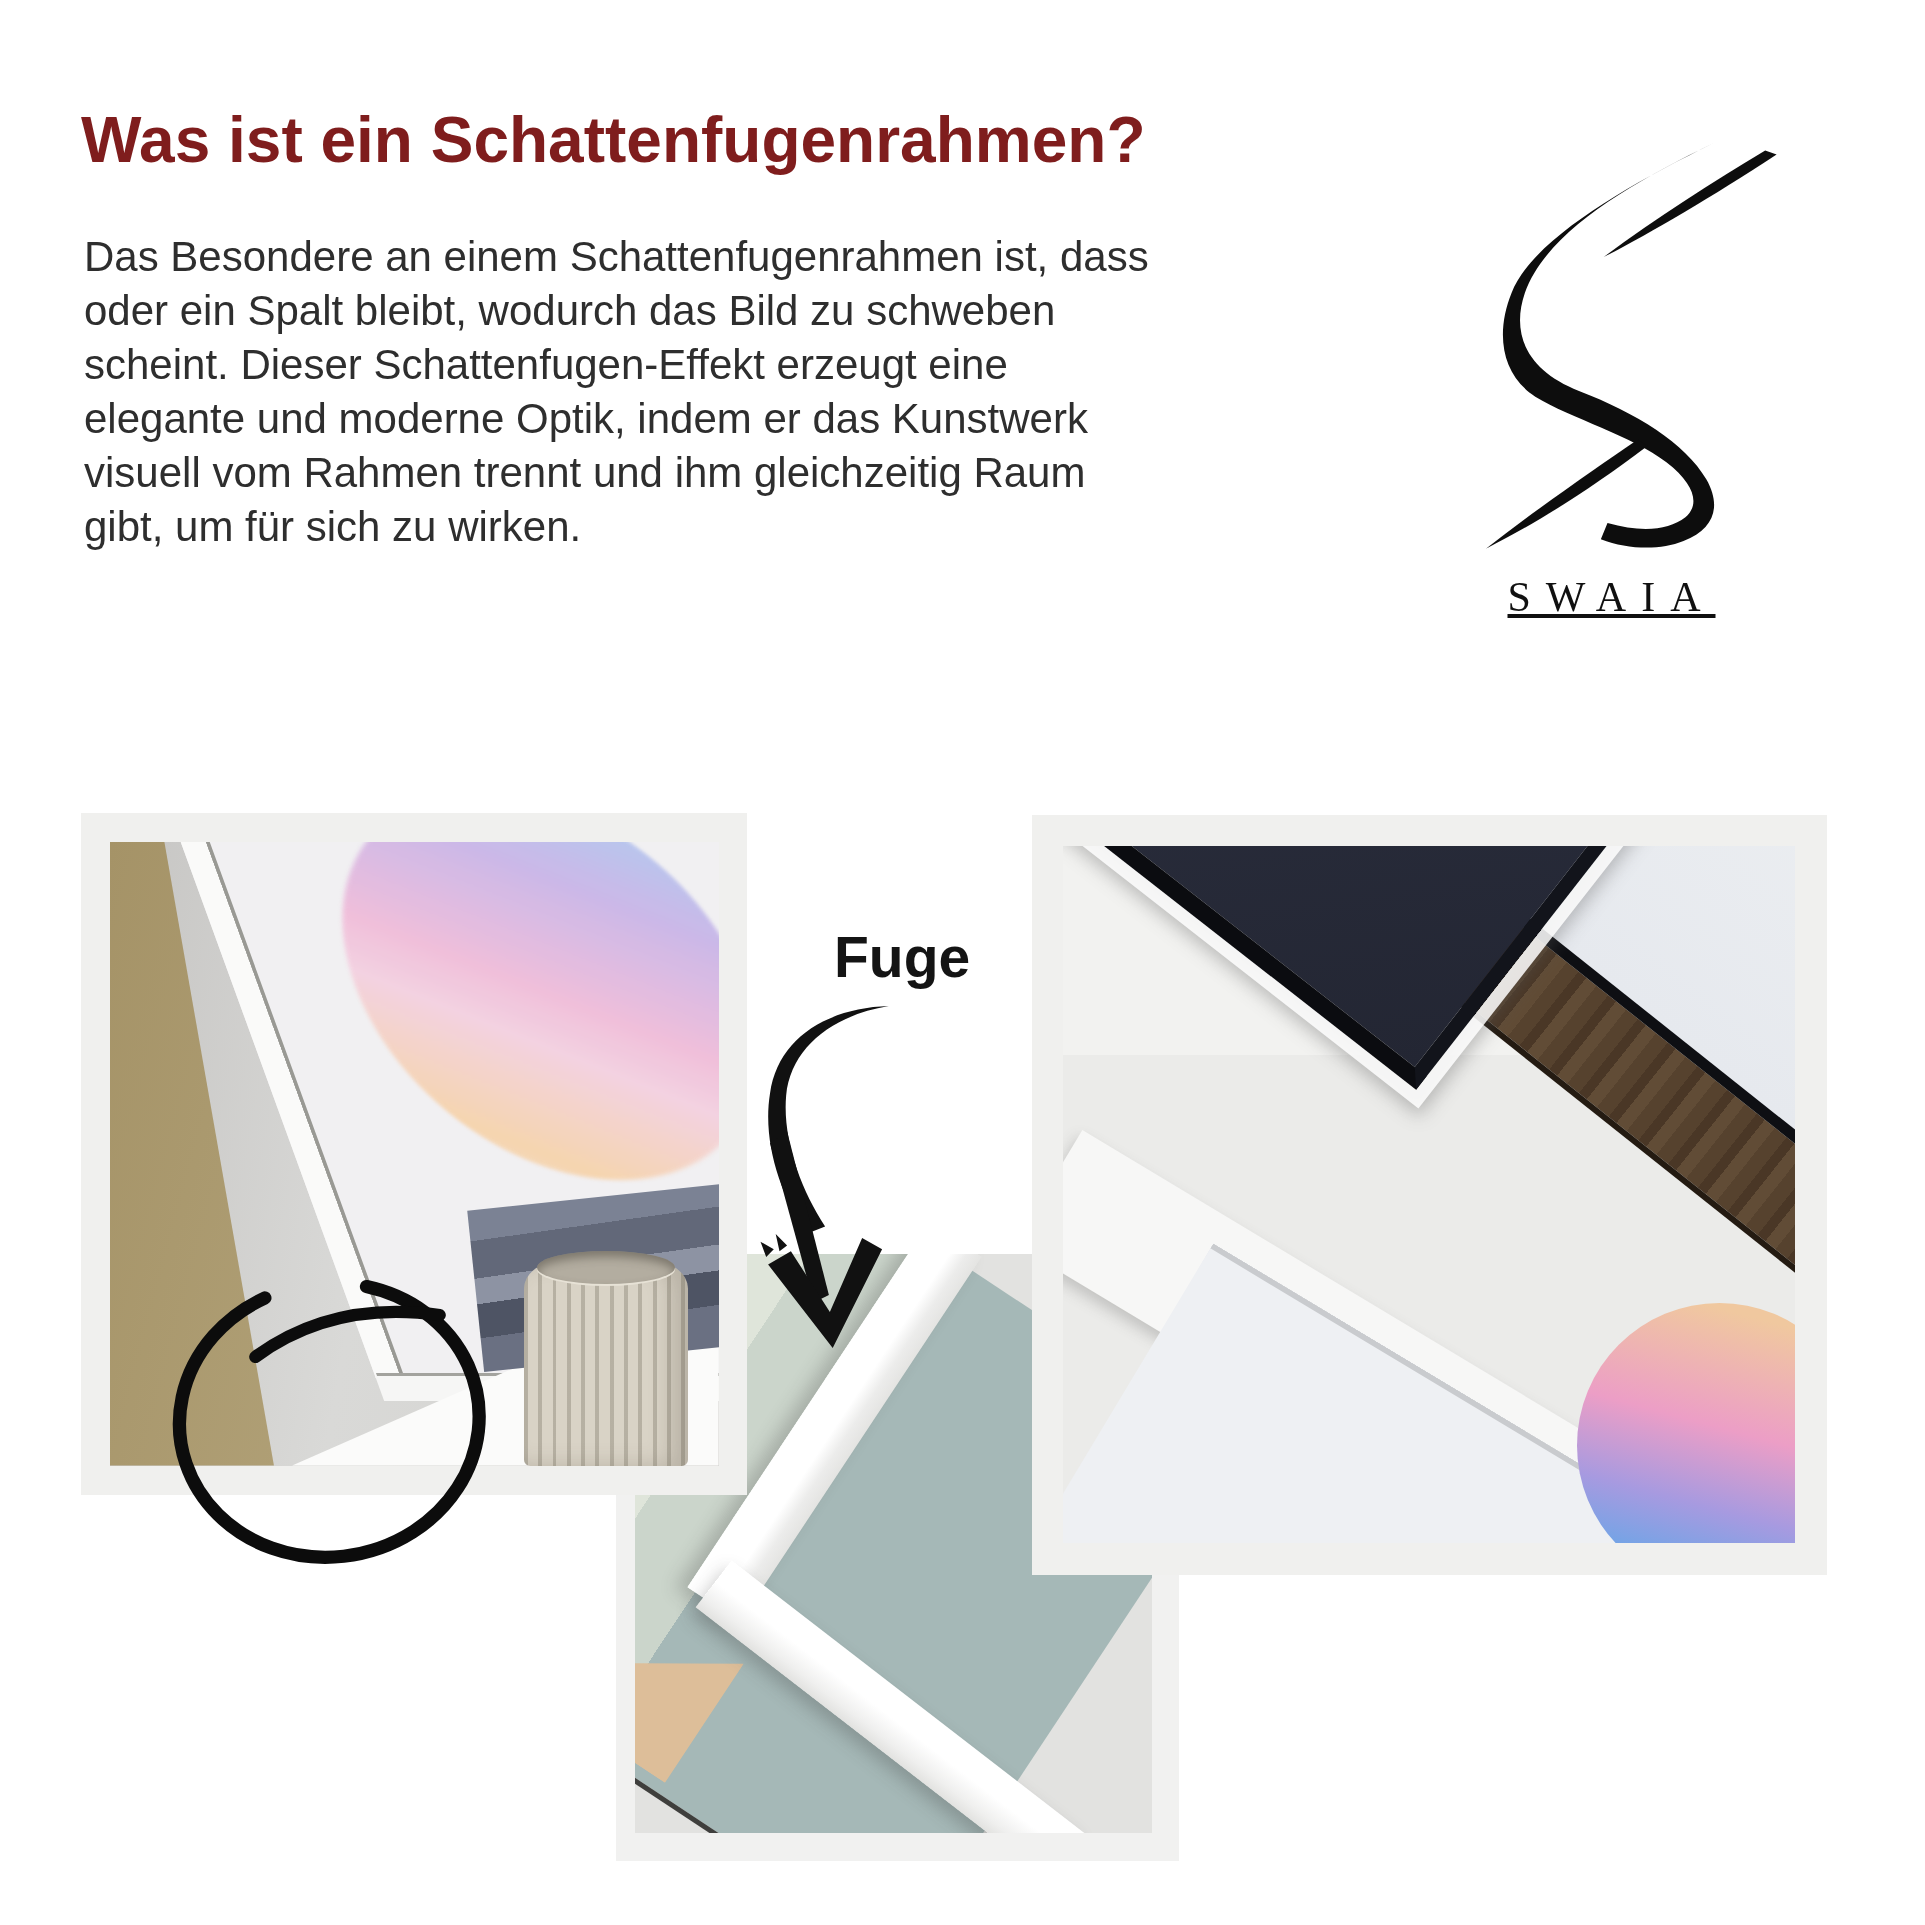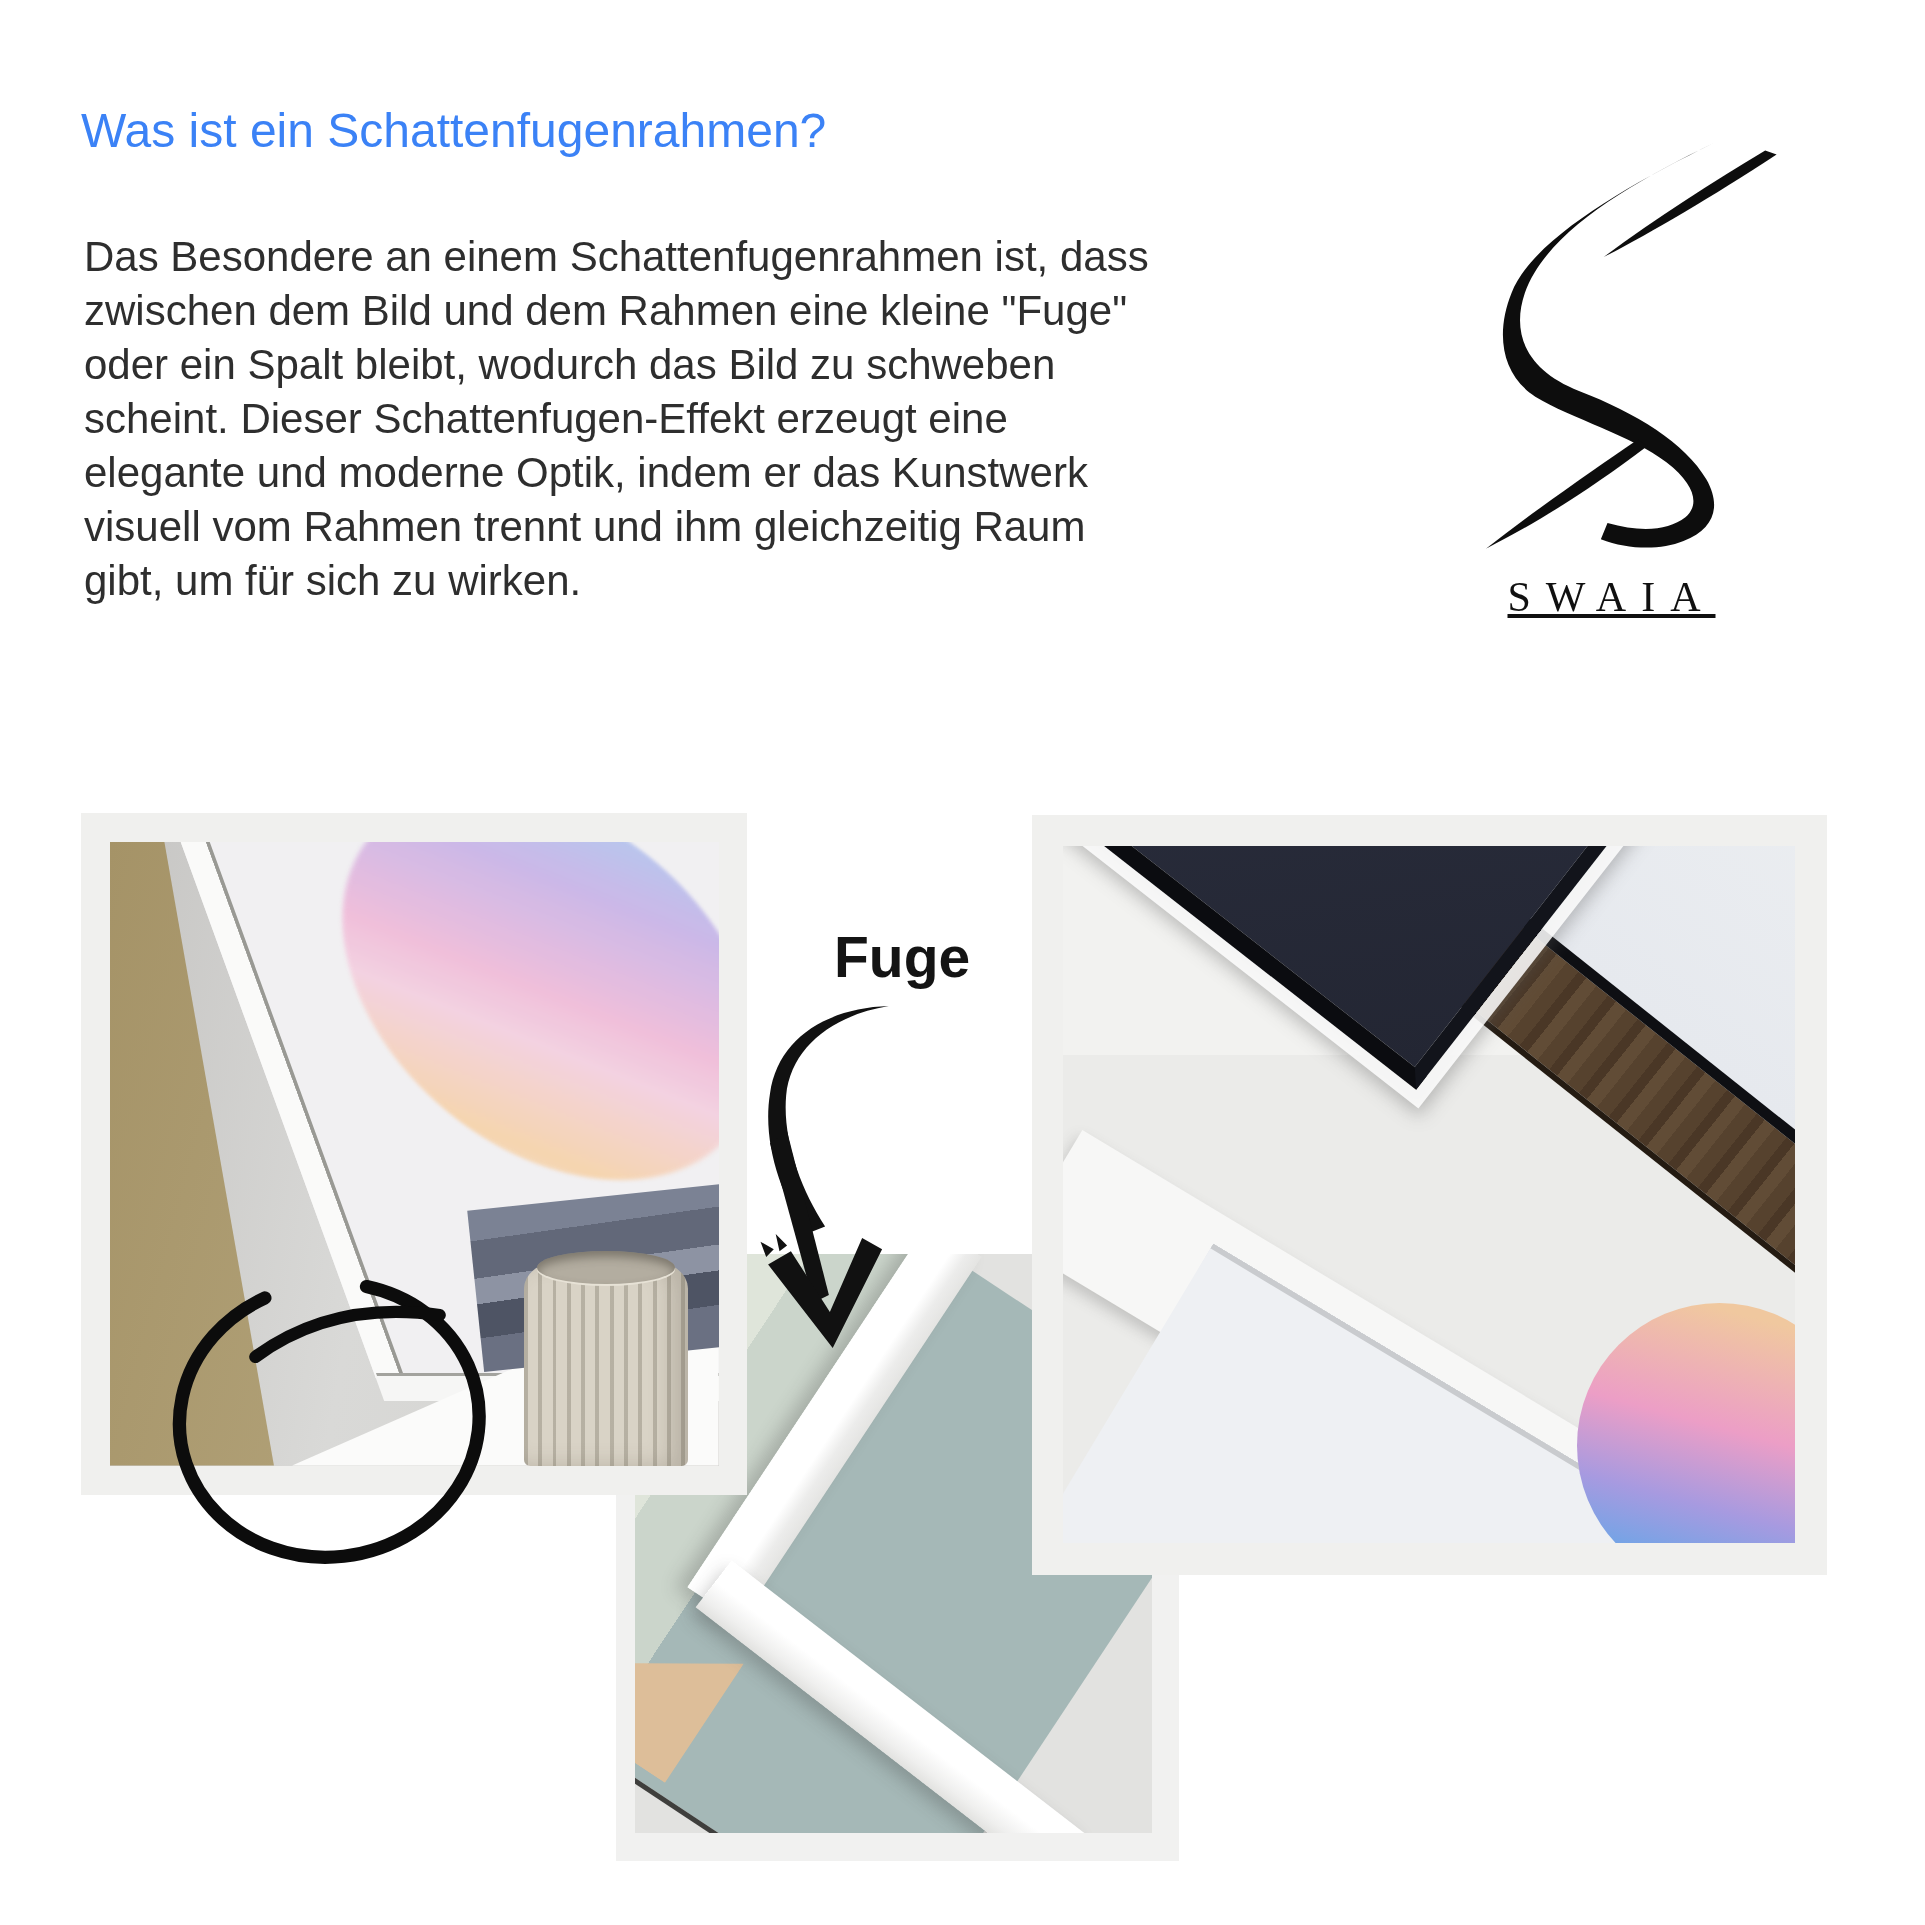--- a/index.html
+++ b/index.html
@@ -6,22 +6,22 @@
   body{
     width:1926px;height:1926px;position:relative;overflow:hidden;
     background:#ffffff;
     font-family:"Liberation Sans", sans-serif;
   }
   .abs{position:absolute;}
 
   
   .title{
     left:81px;top:103px;width:1427px;
-    font-size:48px;font-weight:400;letter-spacing:0;
-    color:#3b82f6;white-space:nowrap;
+    font-size:64px;font-weight:700;letter-spacing:0;
+    color:#7f1d1d;white-space:nowrap;
   }
   .intro{left:84px;top:230px;width:1389px;color:#2e2e2e;}
   .intro .line{
     font-size:42px;line-height:54px;font-weight:400;white-space:nowrap;
   }
 
   
   .logo-mark{left:1465px;top:114px;width:380px;height:533px;}
   .logo-word{
     left:1469px;top:573px;width:285px;text-align:center;
@@ -112,21 +112,20 @@
 
   svg{display:block;}
 </style>
 </head>
 <body>
 
 <div class="abs title">Was ist ein Schattenfugenrahmen?</div>
 
 <div class="abs intro">
   <div class="line">Das Besondere an einem Schattenfugenrahmen ist, dass</div>
-  <div class="line">zwischen dem Bild und dem Rahmen eine kleine "Fuge"</div>
   <div class="line">oder ein Spalt bleibt, wodurch das Bild zu schweben</div>
   <div class="line">scheint. Dieser Schattenfugen-Effekt erzeugt eine</div>
   <div class="line">elegante und moderne Optik, indem er das Kunstwerk</div>
   <div class="line">visuell vom Rahmen trennt und ihm gleichzeitig Raum</div>
   <div class="line">gibt, um für sich zu wirken.</div>
 </div>
 
 <div class="abs logo-mark">
   <svg viewBox="0 0 400 560" width="380" height="533">
     <path fill="#0d0d0d" d="M 262 30

